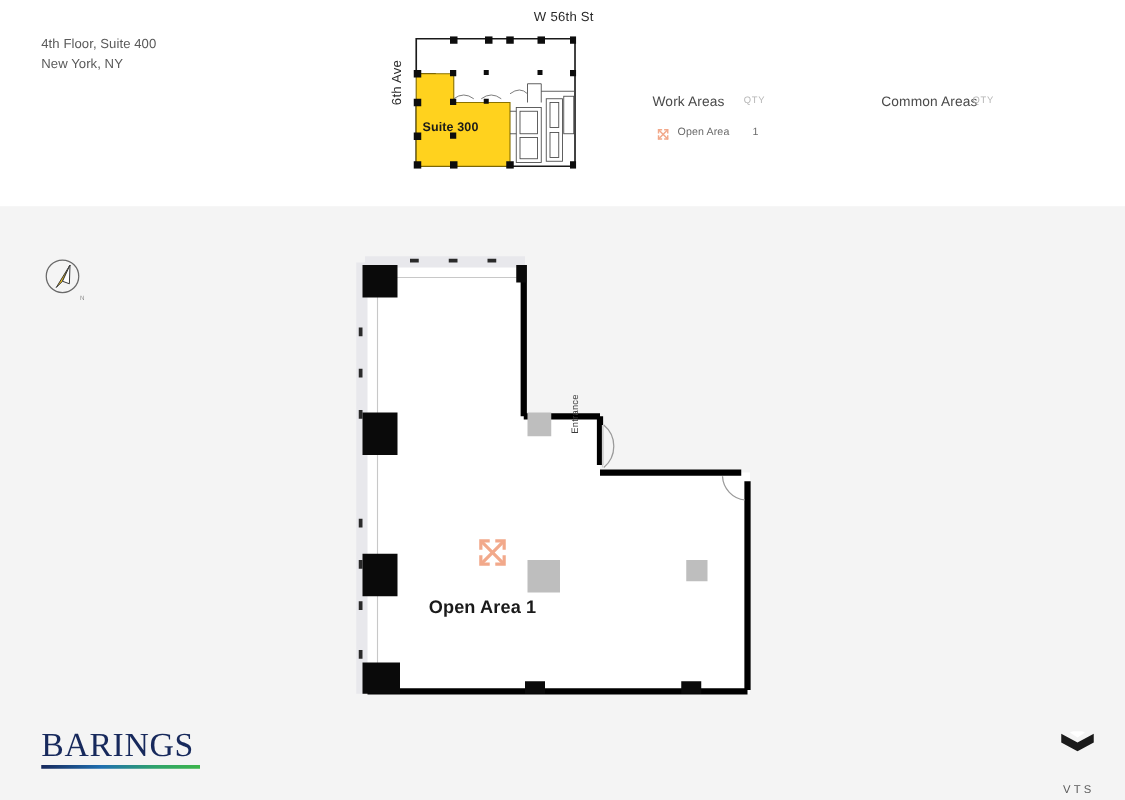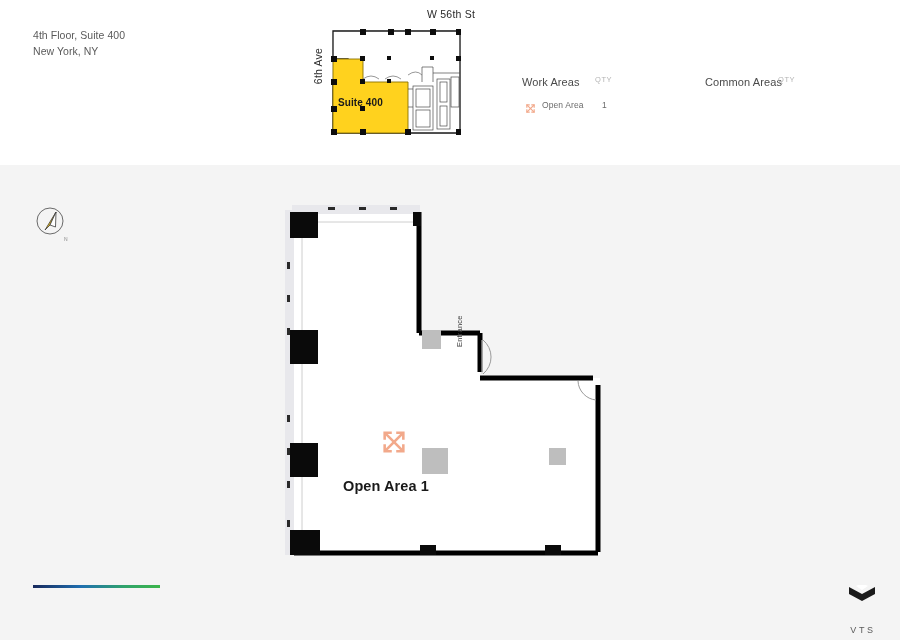--- a/index.html
+++ b/index.html
@@ -288,21 +288,21 @@
         <rect x="57" y="50" width="4" height="4"></rect>
         <rect x="75" y="0" width="6" height="6"></rect>
         <rect x="75" y="100" width="6" height="6"></rect>
         <rect x="100" y="0" width="6" height="6"></rect>
         <rect x="100" y="27" width="4" height="4"></rect>
         <rect x="126" y="0" width="5" height="6"></rect>
         <rect x="126" y="27" width="5" height="5"></rect>
         <rect x="126" y="100" width="5" height="6"></rect>
       </g>
     </svg>
-    <div id="keyplan-suite-label">Suite 400</div>
+    <div id="keyplan-suite-label">Suite 300</div>
   </div>
 
   <div id="legend">
 
     <div class="legend-col" id="legend-col-work">
       <div class="legend-head">
         <span class="legend-head-title">Work Areas</span>
         <span class="legend-head-qty">QTY</span>
       </div>
       <div class="legend-row">
@@ -414,20 +414,21 @@
         <path d="M5 5 L19 19"></path>
           <path d="M19 5 L5 19"></path>
       </svg>
     </g>
   </svg>
 
   <div id="entrance-label">Entrance</div>
   <div id="open-area-label">Open Area 1</div>
 
   <div id="barings-logo">
+    <div id="barings-word">BARINGS</div>
     <div id="barings-rule"></div>
   </div>
 
   <div id="vts-logo">
     <svg width="30" height="18" viewBox="0 0 30 18">
       <path d="M2 2 L15 9 L28 2 L28 9 L15 16 L2 9 Z" fill="#1a1a1a"></path>
       <path d="M9 1 L15 5 L21 1 L15 -2 Z" fill="#ffffff"></path>
     </svg>
     <div id="vts-word">VTS</div>
   </div>

